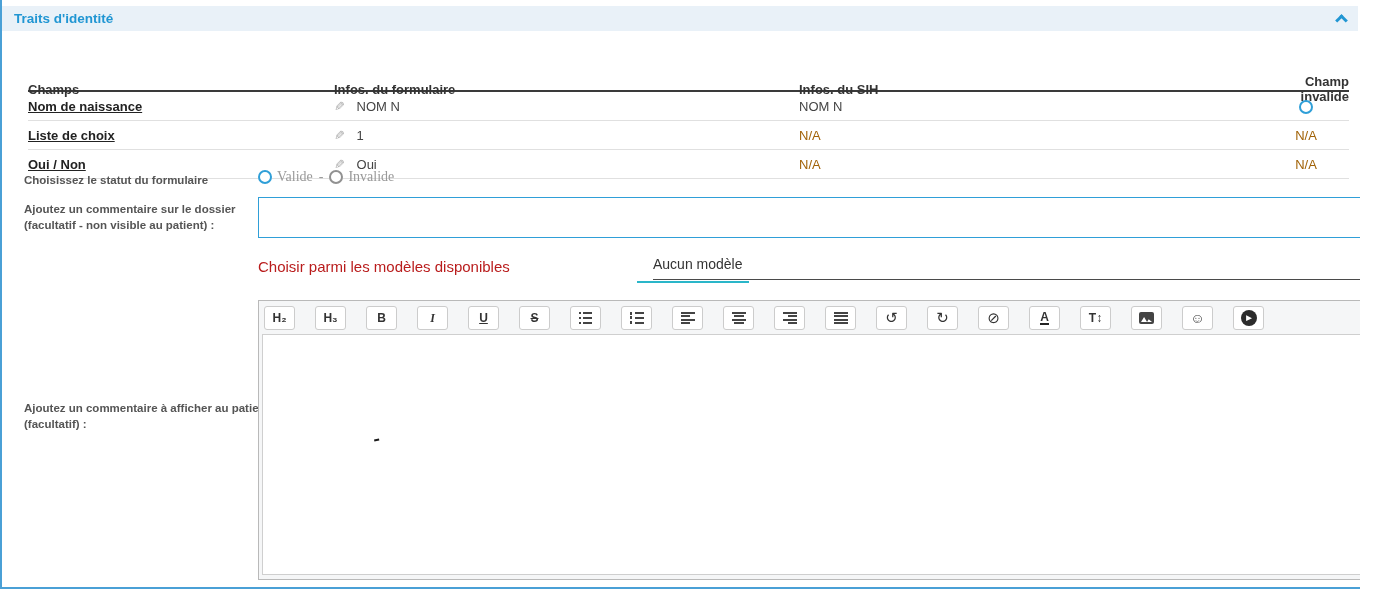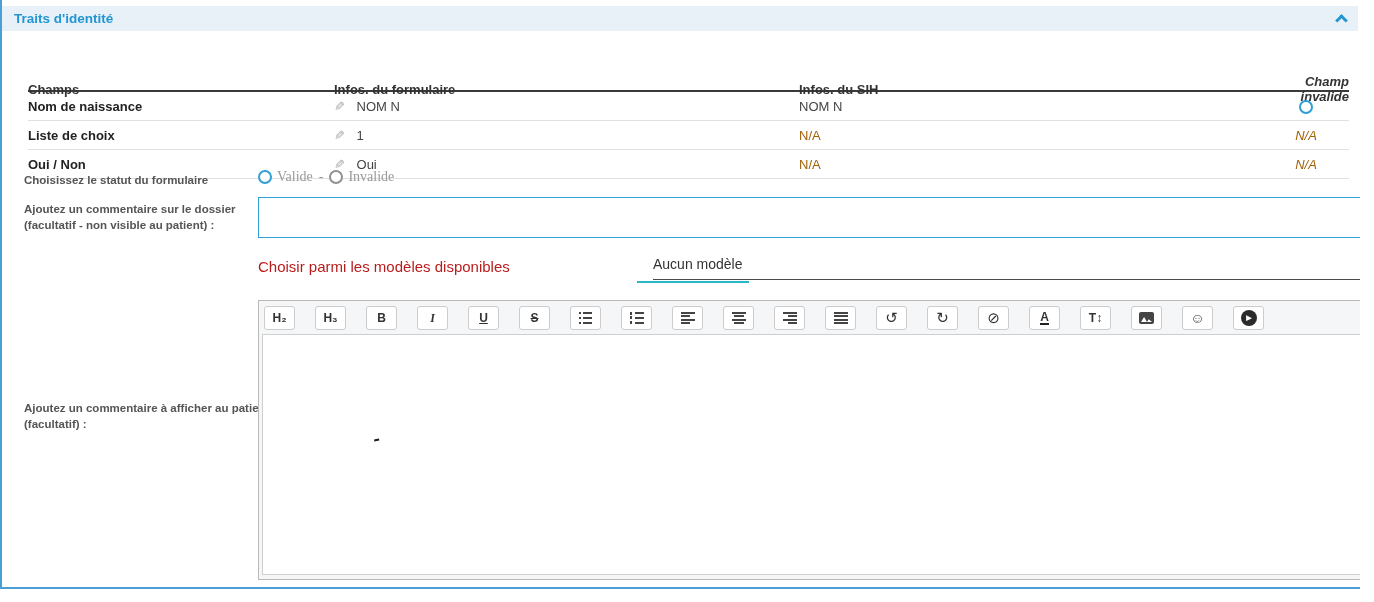--- a/index.html
+++ b/index.html
@@ -16,23 +16,23 @@
           display:flex; align-items:center; justify-content:space-between; padding:0 12px; }
   .band-title { color:#2196d3; font-size:13.5px; font-weight:bold; }
   .chev { width:9px; height:9px; border-top:3px solid #2196d3; border-right:3px solid #2196d3;
           transform:rotate(-45deg); margin-top:3px; cursor:pointer; }
 
   
   .table { position:absolute; left:28px; top:38px; width:1321px; font-size:13px; color:#444;margin-top:36px; }
   .t-head, .t-row { display:grid; grid-template-columns:306px 465px 464px 86px; align-items:center; }
   .t-head { height:18px; border-bottom:2px solid #3a3a3a; font-weight:bold; color:#333; }
   .t-row  { height:29px; border-bottom:1px solid #e0e0e0; }
-  .c4 { text-align:right;font-style:italic; }
+  .c4 { text-align:right; }
   .t-row .c4 { text-align:center; }
-  .champ { font-weight:bold; color:#222; }
+  .champ { font-weight:bold; color:#222;text-decoration:underline; }
   .na { color:#a16207; }
   .pencil { display:inline-block; color:#a9a9a9; font-size:13px; transform:scaleX(-1);
             margin-right:8px; cursor:pointer; }
   .radio { display:inline-block; width:14px; height:14px; border-radius:50%; background:#fff;
            border:2px solid #2f9fd8; vertical-align:middle; cursor:pointer; }
   .radio.grey { border-color:#919191; }
 
   
   .side-label { position:absolute; left:24px; font-size:11.5px; font-weight:bold; color:#555; line-height:16px; }
 

